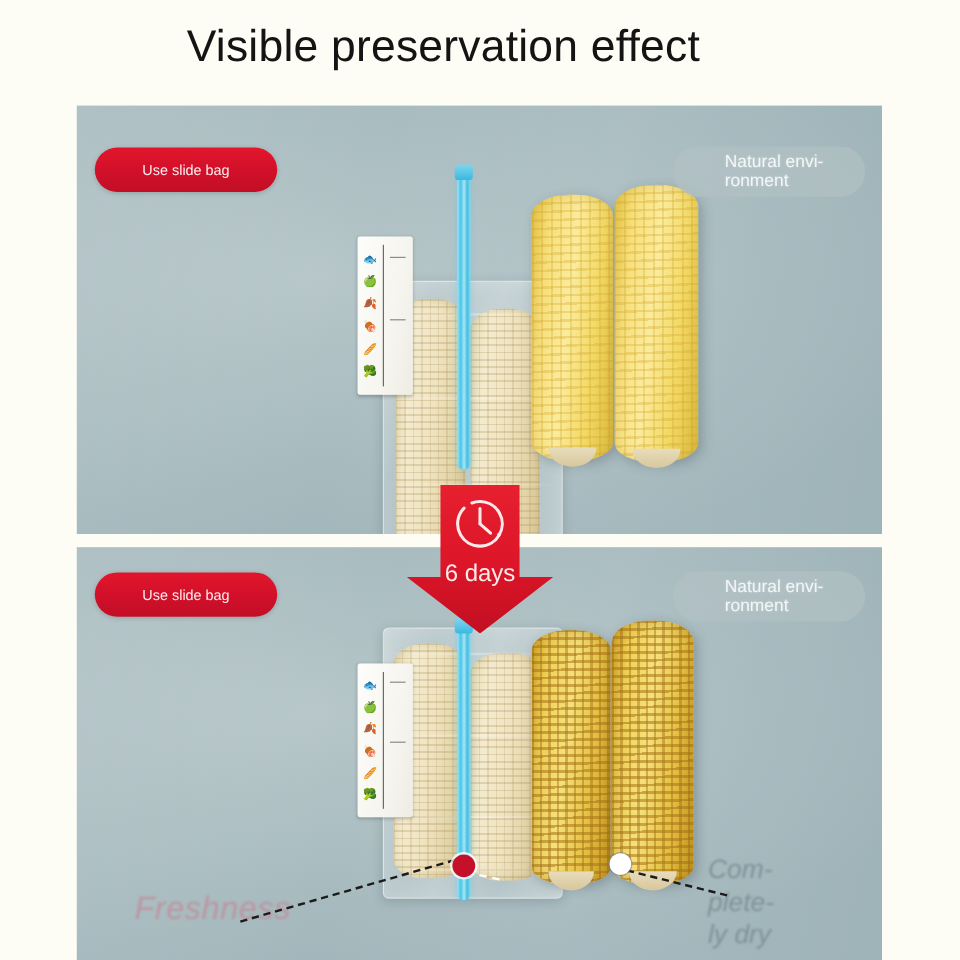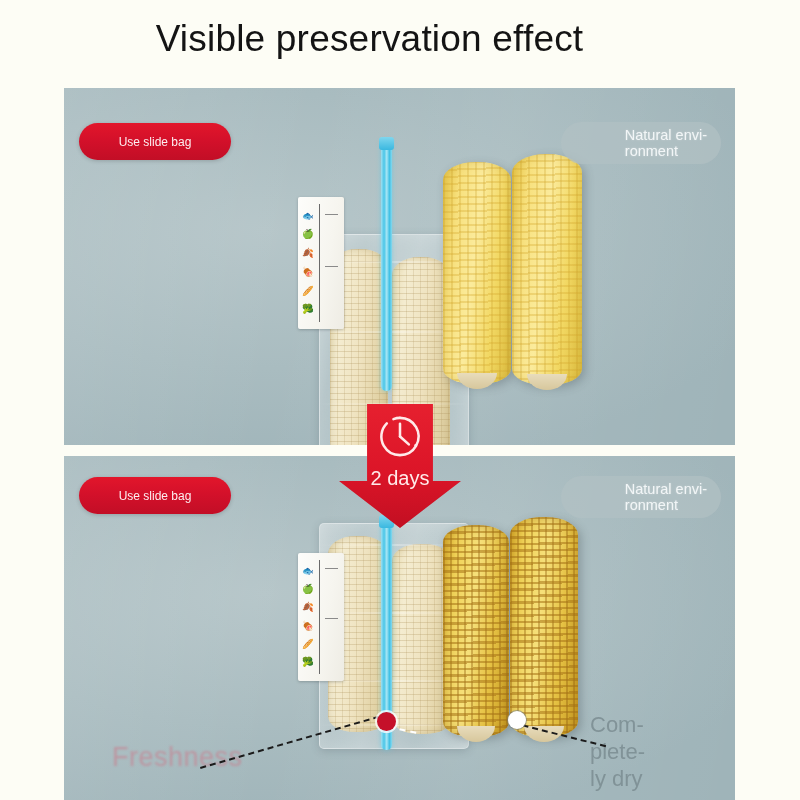--- a/index.html
+++ b/index.html
@@ -68,21 +68,21 @@
     padding: 0 20px;
     box-shadow: 0 1px 4px rgba(0,0,0,0.18);
   }
   .badge-gray {
     background: rgba(178,192,196,0.72);
     color: #f2f6f7;
     font-size: 14.5px;
     line-height: 1.12;
     padding: 0 14px 0 22px;
     text-align: left;
-    justify-content: flex-end;
+    justify-content: center;
     filter: blur(0.25px);
     text-shadow: 0 0 2px rgba(255,255,255,0.35);
   }
   .badge-tl { left: 79px;  top: 123px; width: 152px; height: 37px; }
   .badge-tr { left: 561px; top: 122px; width: 160px; height: 42px; }
   .badge-bl { left: 79px;  top: 477px; width: 152px; height: 37px; }
   .badge-br { left: 561px; top: 476px; width: 160px; height: 42px; }
 
   
   .bag {
@@ -247,20 +247,21 @@
     color: #ffeaea;
     font-size: 20px;
     font-family: "Liberation Sans", sans-serif;
   }
 
   
   .anno {
     position: absolute;
     z-index: 25;
     font-family: "Liberation Sans", sans-serif;
+    font-style: italic;
   }
   .anno-left {
     left: 112px;
     top: 742px;
     font-size: 27px;
     color: rgba(196,136,150,0.72);
     filter: blur(1.1px);
     letter-spacing: 0.5px;
     white-space: nowrap;
   }
@@ -400,21 +401,21 @@
 
 <div class="arrow-wrap">
   <div class="arrow-shape"></div>
   <svg class="clock-icon" viewBox="0 0 48 48">
     <path d="M24 5 A19 19 0 1 1 23.9 5" fill="none" stroke="#ffe9e9" stroke-width="2.6" stroke-linecap="round" stroke-dasharray="104 8"></path>
     <line x1="24" y1="24" x2="24" y2="11" stroke="#ffe9e9" stroke-width="2.6" stroke-linecap="round"></line>
     <line x1="24" y1="24" x2="33" y2="32" stroke="#ffe9e9" stroke-width="2.6" stroke-linecap="round"></line>
     <circle cx="40" cy="33" r="1.4" fill="#ffe9e9"></circle>
     <circle cx="37" cy="38" r="1.1" fill="#ffe9e9"></circle>
   </svg>
-  <div class="arrow-days">2 days</div>
+  <div class="arrow-days">6 days</div>
 </div>
 
 <div class="anno anno-left">Freshness</div>
 
 <div class="anno anno-right">
   <div>Com-</div>
   <div>plete-</div>
   <div>ly dry</div>
 </div>
 

